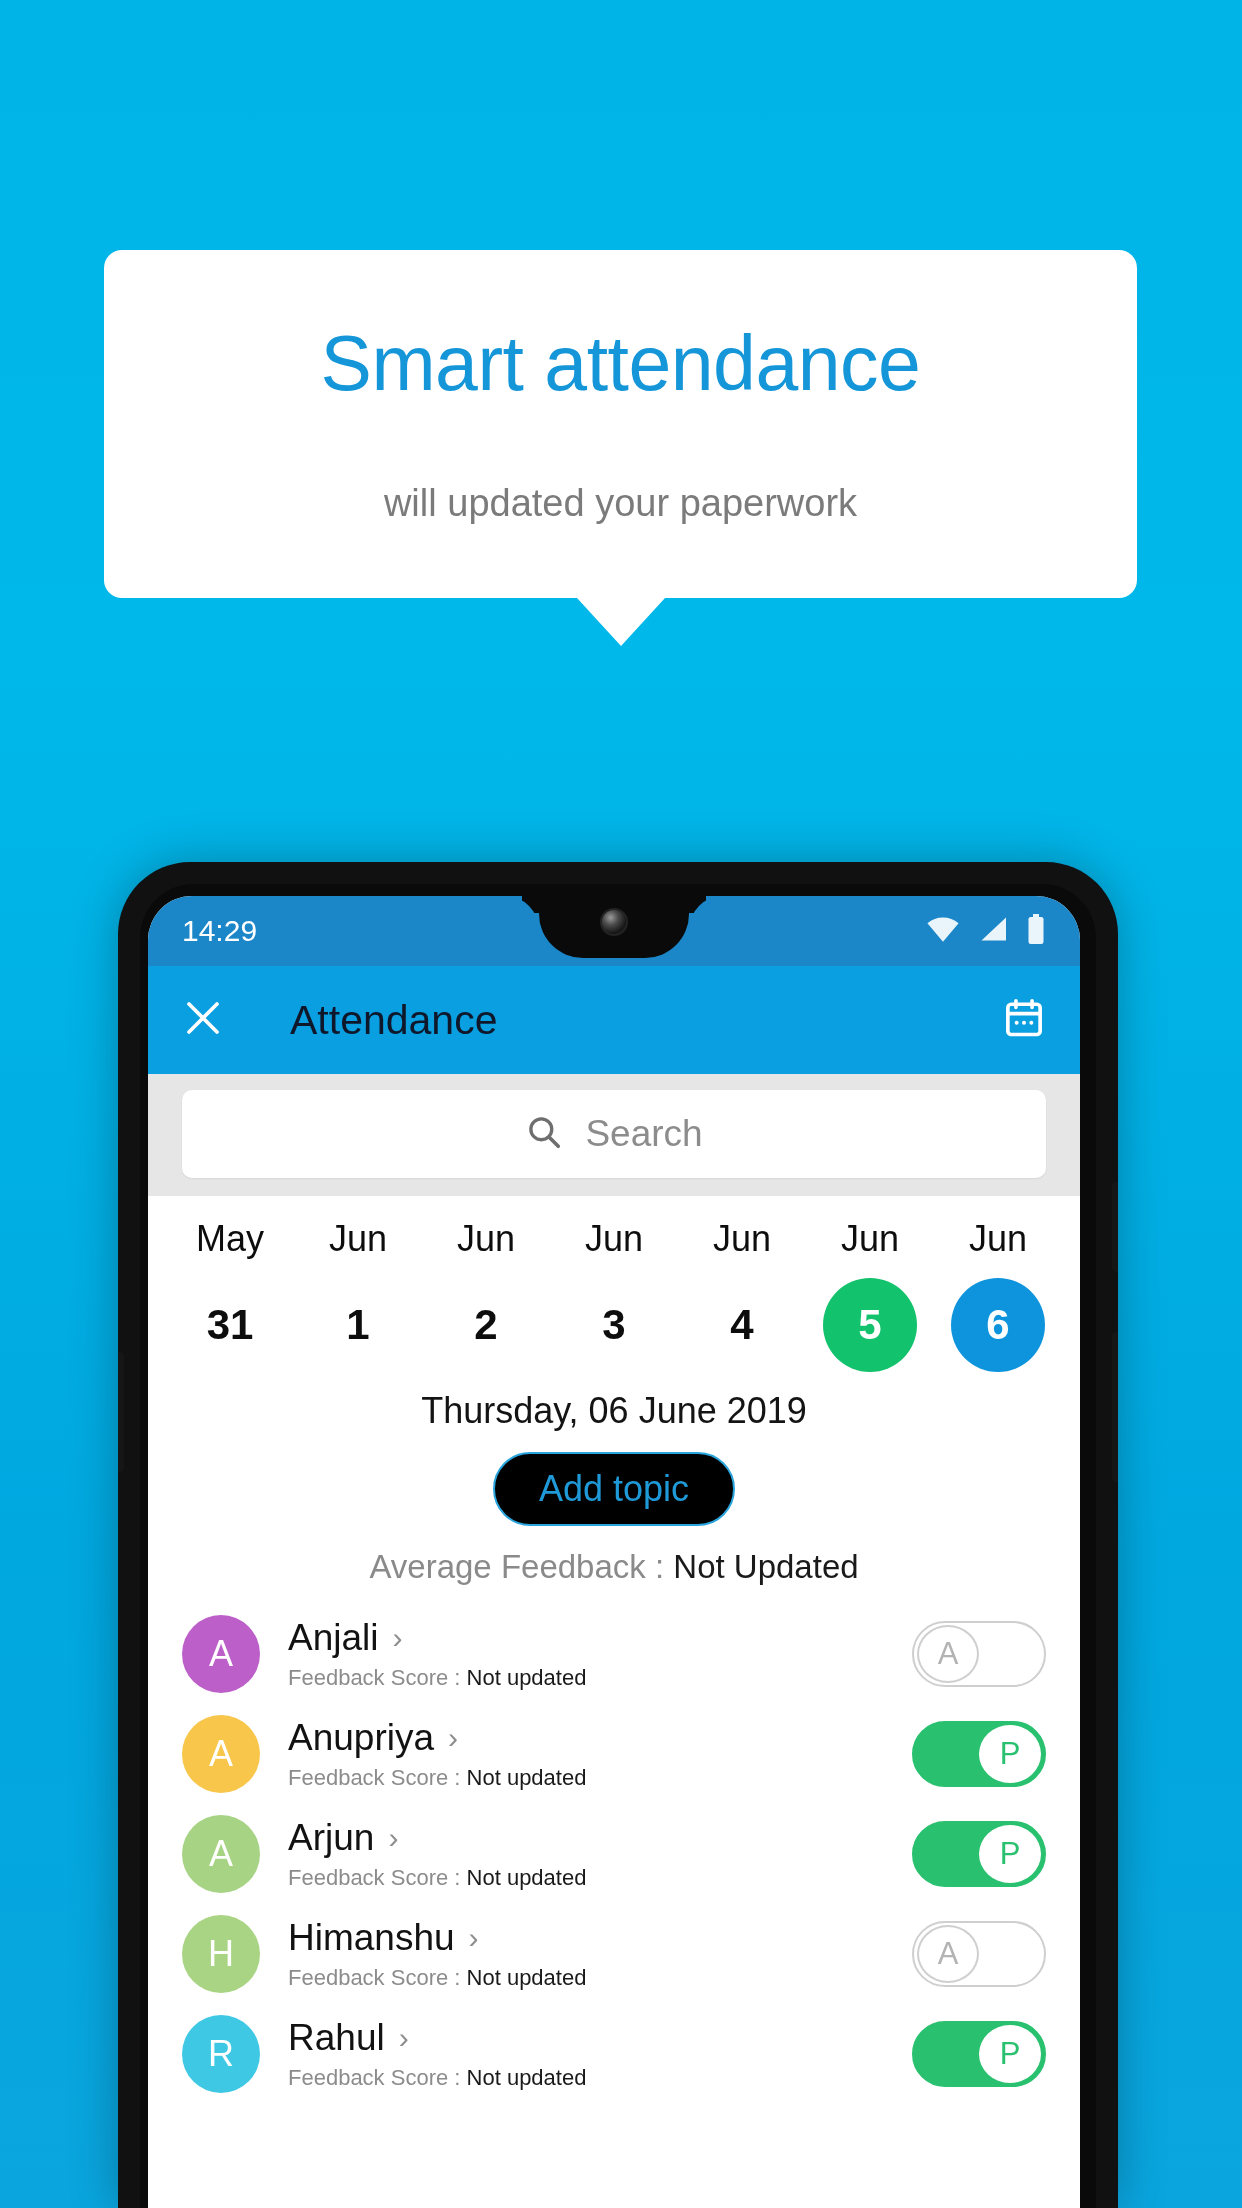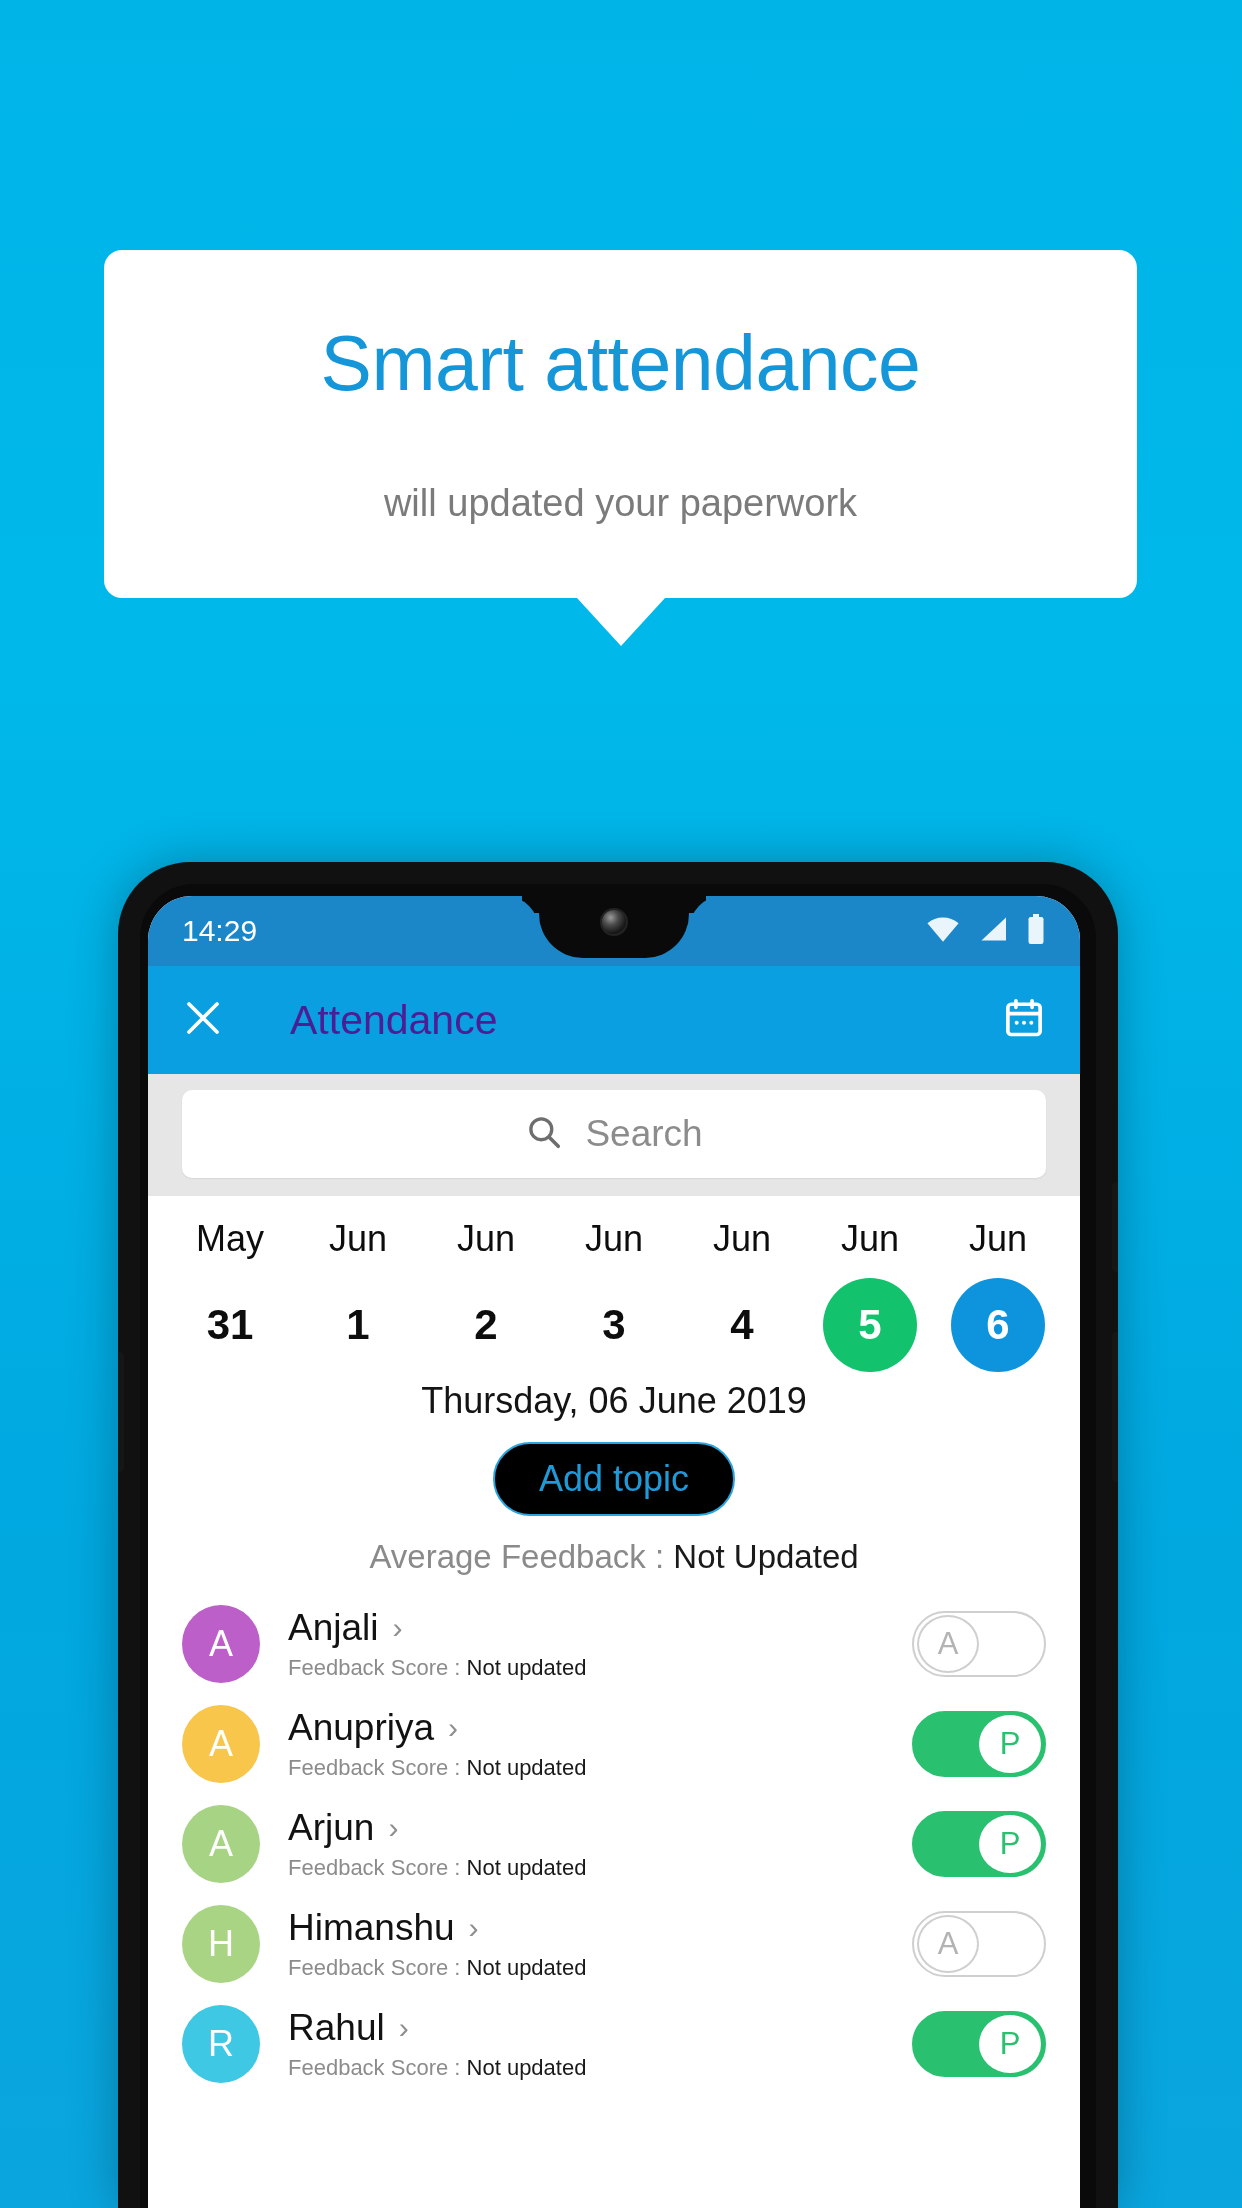--- a/index.html
+++ b/index.html
@@ -78,21 +78,21 @@
     width:28px; height:28px; border-radius:50%; margin-top:12px;
     background:radial-gradient(circle at 36% 32%, #9a9a9a 0%, #4a4a4a 34%, #161616 70%, #2c2c2c 100%);
     border:2px solid #232323;
   }
 
   
   .appbar{
     height:108px; background:#0a9fe0;
     display:flex; align-items:center; padding:0 34px;
   }
-  .appbar-title{ color:#4c1d95; font-size:41px; font-weight:400; margin-left:66px; }
+  .appbar-title{ color:#0f172a; font-size:41px; font-weight:400; margin-left:66px; }
   .appbar-spacer{ flex:1; }
 
   
   .search-wrap{ background:#e6e6e6; padding:16px 34px 18px; }
   .search-box{
     height:88px; background:#ffffff; border-radius:10px;
     display:flex; align-items:center; justify-content:center; gap:22px;
     box-shadow:0 1px 2px rgba(0,0,0,0.07);
   }
   .search-placeholder{ color:#8c8c8c; font-size:37px; }
@@ -105,21 +105,21 @@
     margin-top:18px; width:94px; height:94px; border-radius:50%;
     display:flex; align-items:center; justify-content:center;
   }
   .day-num{ font-size:42px; font-weight:700; color:#0d0d0d; }
   .daycol.green .day-num-wrap{ background:#12c26c; }
   .daycol.green .day-num{ color:#ffffff; }
   .daycol.blue .day-num-wrap{ background:#0e94dd; }
   .daycol.blue .day-num{ color:#ffffff; }
 
   
-  .date-heading{ text-align:center; font-size:36px; color:#141414; margin-top:0; }
+  .date-heading{ text-align:center; font-size:36px; color:#141414; margin-top:10px; }
   .add-topic-wrap{ display:flex; justify-content:center; margin-top:20px; }
   .add-topic{
     border:2px solid #29a4dd; color:#1f9ad8; background:#000000;
     border-radius:40px; padding:14px 44px; font-size:36px;
   }
   .avg-feedback{ text-align:center; margin-top:22px; font-size:33px; color:#8a8a8a; }
   .avg-feedback b{ color:#1a1a1a; font-weight:400; }
 
   
   .student-list{ margin-top:18px; }

